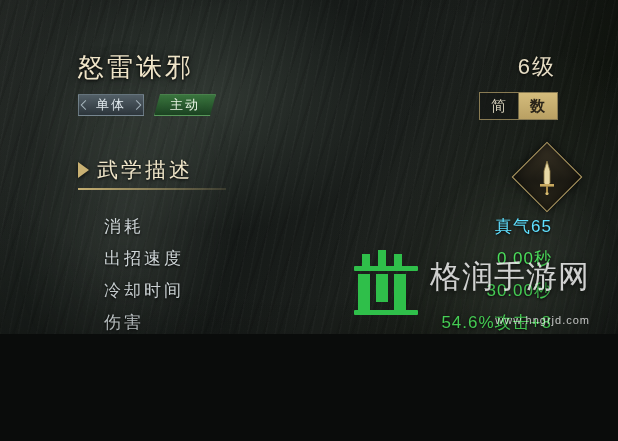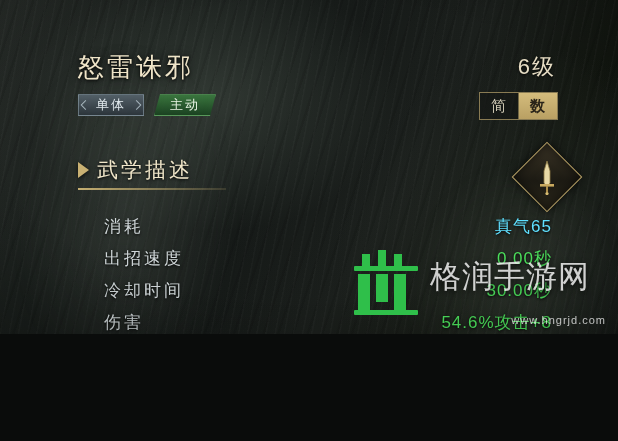--- a/index.html
+++ b/index.html
@@ -175,21 +175,21 @@
     pointer-events: none;
   }
   .wm-text {
     position: absolute; left: 86px; top: 12px;
     font-size: 31px; letter-spacing: 1px;
     color: rgba(255,255,255,0.80);
     text-shadow: 0 2px 6px rgba(0,0,0,0.8);
     white-space: nowrap;
   }
   .wm-url {
-    position: absolute; right: 6px; bottom: 2px;
+    position: absolute; right: 22px; bottom: 2px;
     font-size: 11px; letter-spacing: 1px;
     color: rgba(255,255,255,0.72);
   }
   .wm-logo { position: absolute; left: 4px; top: 2px; }
 </style>
 </head>
 <body>
 
 <div id="root">
   <div class="tex"></div>

